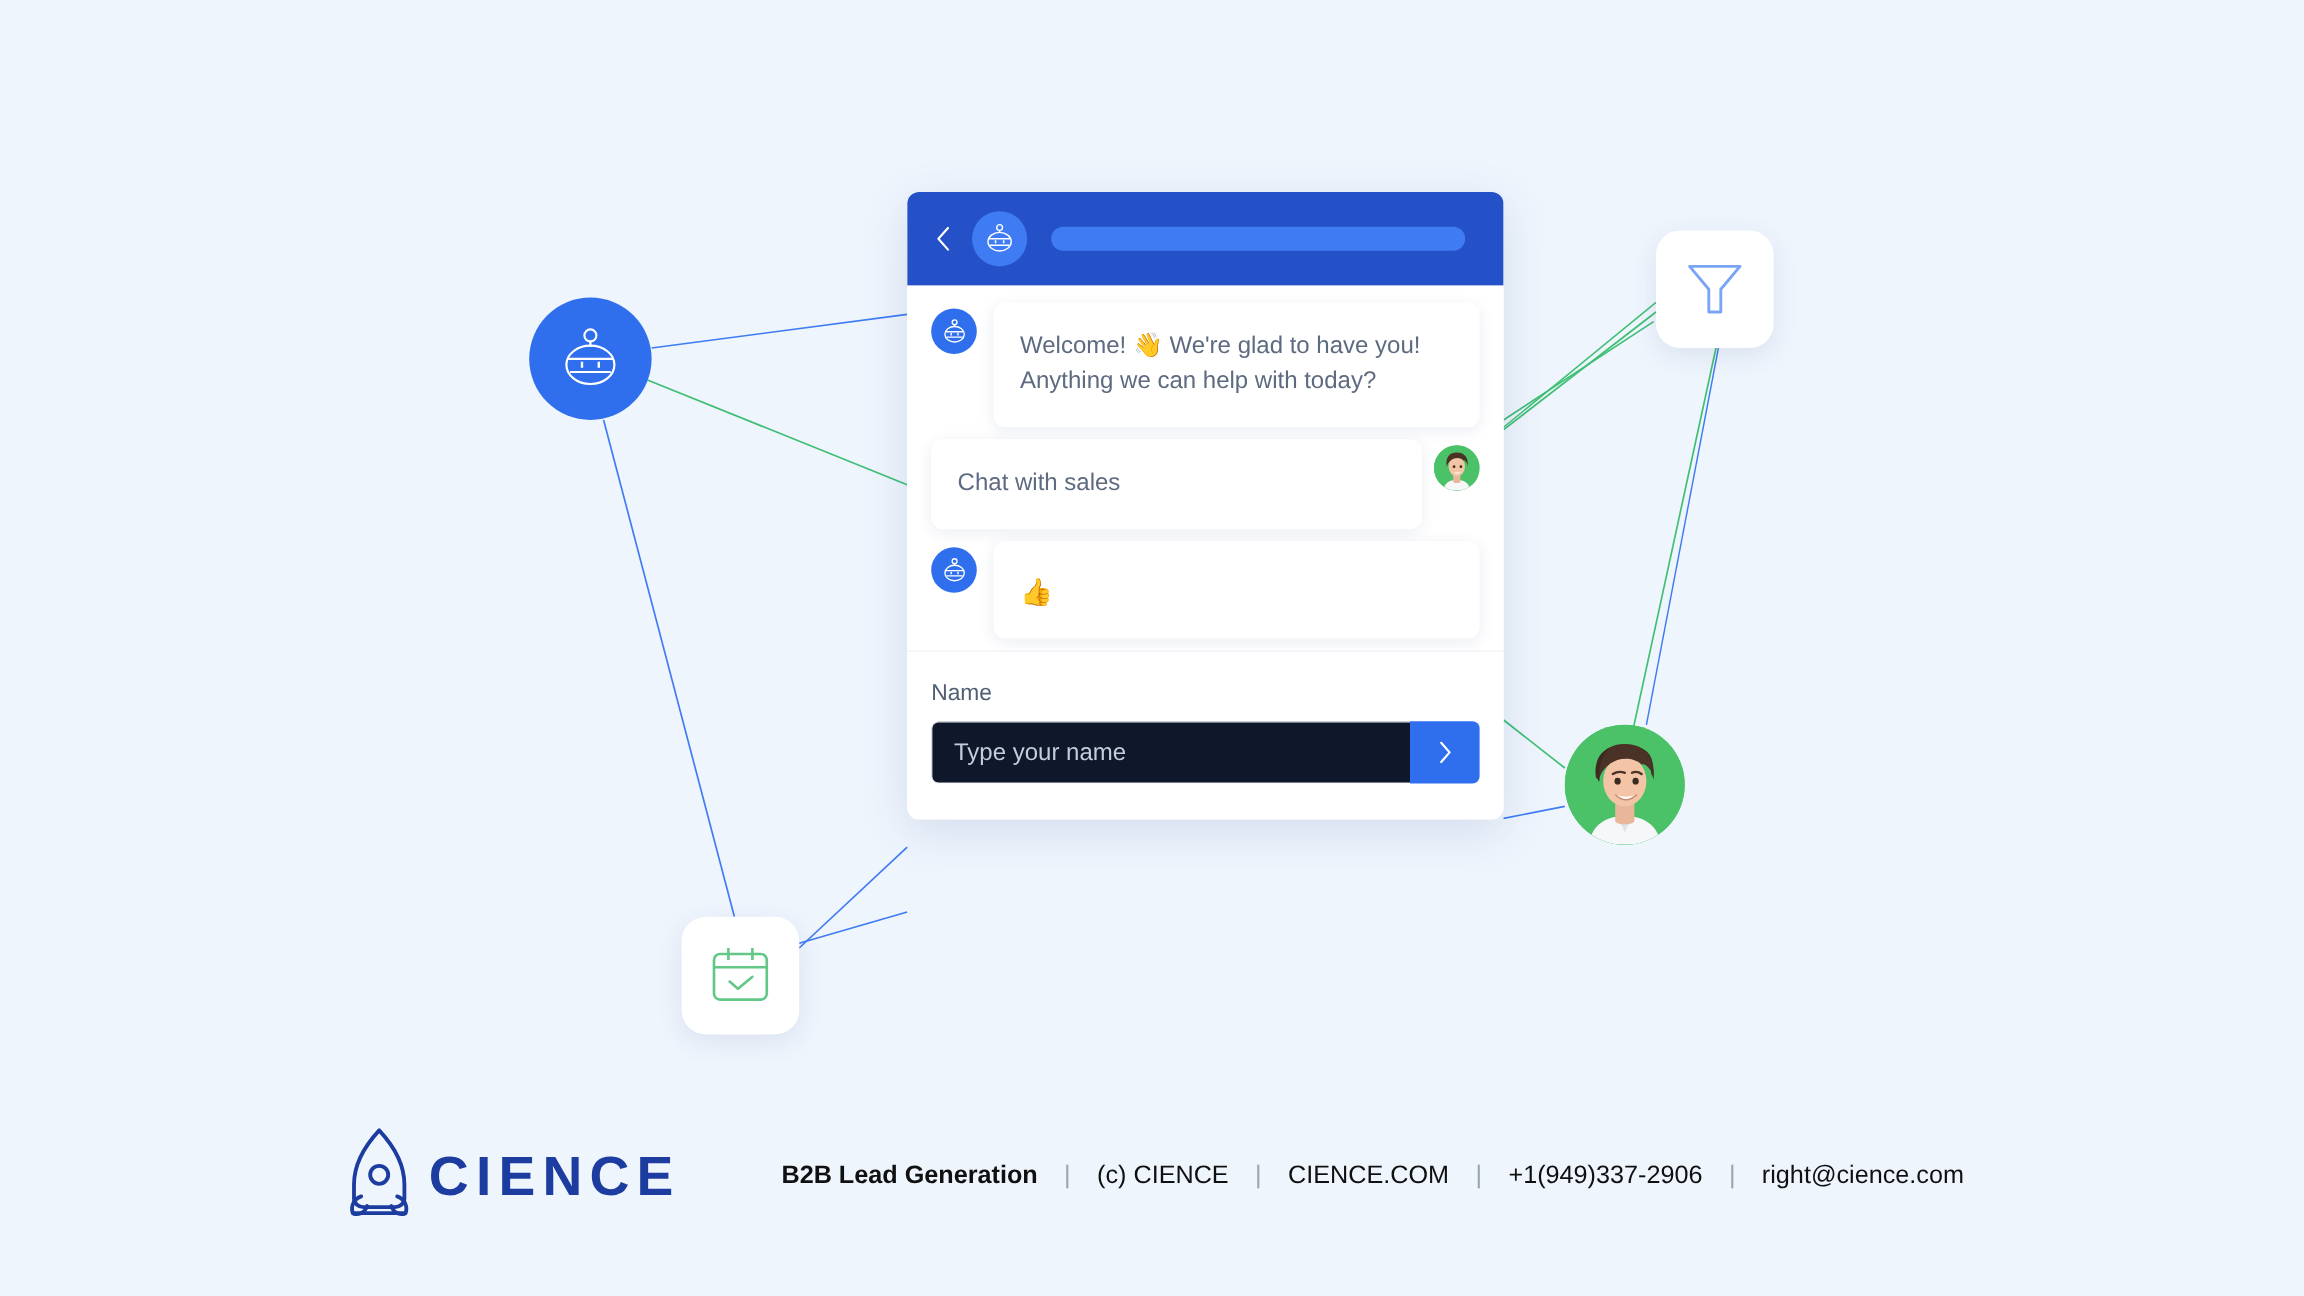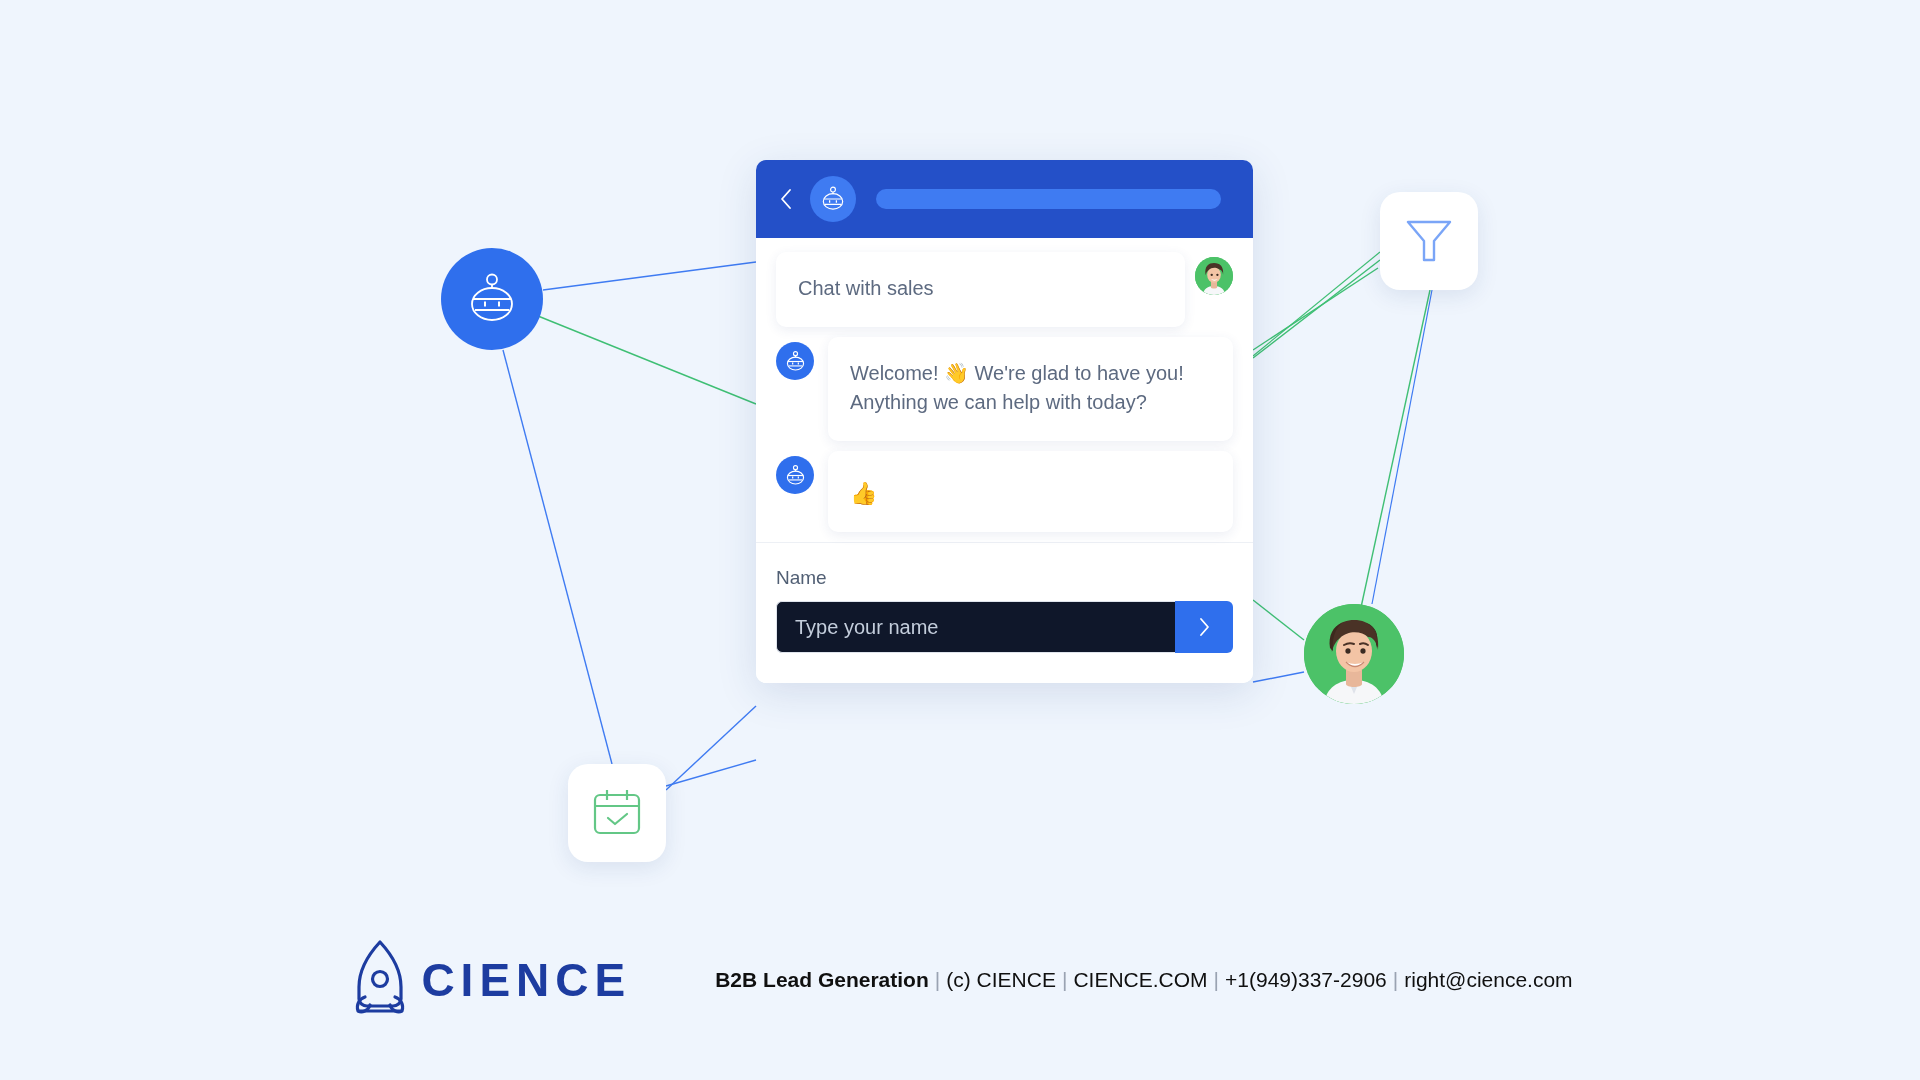--- a/index.html
+++ b/index.html
@@ -248,21 +248,21 @@
     font-weight: 700;
     color: #1d3ca0;
     font-family: "Liberation Sans", sans-serif;
   }
 
   .footer-info {
     font-size: 21px;
     color: #101010;
     display: flex;
     align-items: flex-end;
-    gap: 6px;
+    gap: 22px;
     white-space: nowrap;
     margin-left: 24px;
   }
   .footer-info .strong { font-weight: 700; }
   .footer-info .sep { color: #9aa3b2; font-weight: 300; }
 </style>
 </head>
 <body>
 
 <div id="scene">
@@ -364,50 +364,50 @@
           <line x1="12" y1="31" x2="50" y2="31" stroke="#ffffff" stroke-width="2.4"></line>
           <line x1="14" y1="42" x2="48" y2="42" stroke="#ffffff" stroke-width="2.4"></line>
           <line x1="24" y1="33.5" x2="24" y2="38.5" stroke="#ffffff" stroke-width="2.6"></line>
           <line x1="38" y1="33.5" x2="38" y2="38.5" stroke="#ffffff" stroke-width="2.6"></line>
         </svg>
       </div>
       <div class="header-bar-placeholder"></div>
     </div>
 
     <div class="messages">
+
+      <div class="msg-row bot">
+        <div class="msg-avatar">
+          <svg width="25" height="25" viewBox="0 0 62 62">
+            <circle cx="31" cy="11.5" r="5" fill="none" stroke="#ffffff" stroke-width="2.8"></circle>
+            <line x1="31" y1="16.5" x2="31" y2="21" stroke="#ffffff" stroke-width="2.8"></line>
+            <ellipse cx="31" cy="36" rx="20" ry="16" fill="none" stroke="#ffffff" stroke-width="2.8"></ellipse>
+            <line x1="12" y1="31" x2="50" y2="31" stroke="#ffffff" stroke-width="2.8"></line>
+            <line x1="14" y1="42" x2="48" y2="42" stroke="#ffffff" stroke-width="2.8"></line>
+            <line x1="24" y1="33.5" x2="24" y2="38.5" stroke="#ffffff" stroke-width="3"></line>
+            <line x1="38" y1="33.5" x2="38" y2="38.5" stroke="#ffffff" stroke-width="3"></line>
+          </svg>
+        </div>
+        <div class="bubble bot">Welcome! 👋 We're glad to have you! Anything we can help with today?</div>
+      </div>
 
       <div class="msg-row user">
         <div class="bubble user-pick">Chat with sales</div>
         <div class="msg-avatar-person">
           <svg viewBox="0 0 100 100" style="position:absolute;inset:0;">
             <rect width="100" height="100" fill="#4cc268"></rect>
             <path d="M20 100 C22 84 34 76 50 76 C66 76 78 84 80 100 Z" fill="#f6f7f9"></path>
             <path d="M42 66 h16 v14 c0 4 -16 4 -16 0 z" fill="#e8b79a"></path>
             <ellipse cx="50" cy="47" rx="18" ry="21" fill="#f3c4a5"></ellipse>
             <path d="M28 48 C24 24 36 16 50 16 C66 16 76 26 74 46 C73 38 68 32 64 33 C58 27 44 26 36 34 C32 37 29 42 28 48 Z" fill="#4a3226"></path>
             <ellipse cx="44" cy="47" rx="3" ry="3.2" fill="#3b2b22"></ellipse>
             <ellipse cx="59" cy="47" rx="3" ry="3.2" fill="#3b2b22"></ellipse>
             <path d="M42 58 q9 9 18 0 q-9 4 -18 0 z" fill="#ffffff"></path>
           </svg>
         </div>
-      </div>
-
-      <div class="msg-row bot">
-        <div class="msg-avatar">
-          <svg width="25" height="25" viewBox="0 0 62 62">
-            <circle cx="31" cy="11.5" r="5" fill="none" stroke="#ffffff" stroke-width="2.8"></circle>
-            <line x1="31" y1="16.5" x2="31" y2="21" stroke="#ffffff" stroke-width="2.8"></line>
-            <ellipse cx="31" cy="36" rx="20" ry="16" fill="none" stroke="#ffffff" stroke-width="2.8"></ellipse>
-            <line x1="12" y1="31" x2="50" y2="31" stroke="#ffffff" stroke-width="2.8"></line>
-            <line x1="14" y1="42" x2="48" y2="42" stroke="#ffffff" stroke-width="2.8"></line>
-            <line x1="24" y1="33.5" x2="24" y2="38.5" stroke="#ffffff" stroke-width="3"></line>
-            <line x1="38" y1="33.5" x2="38" y2="38.5" stroke="#ffffff" stroke-width="3"></line>
-          </svg>
-        </div>
-        <div class="bubble bot">Welcome! 👋 We're glad to have you! Anything we can help with today?</div>
       </div>
 
       <div class="msg-row bot">
         <div class="msg-avatar">
           <svg width="25" height="25" viewBox="0 0 62 62">
             <circle cx="31" cy="11.5" r="5" fill="none" stroke="#ffffff" stroke-width="2.8"></circle>
             <line x1="31" y1="16.5" x2="31" y2="21" stroke="#ffffff" stroke-width="2.8"></line>
             <ellipse cx="31" cy="36" rx="20" ry="16" fill="none" stroke="#ffffff" stroke-width="2.8"></ellipse>
             <line x1="12" y1="31" x2="50" y2="31" stroke="#ffffff" stroke-width="2.8"></line>
             <line x1="14" y1="42" x2="48" y2="42" stroke="#ffffff" stroke-width="2.8"></line>

